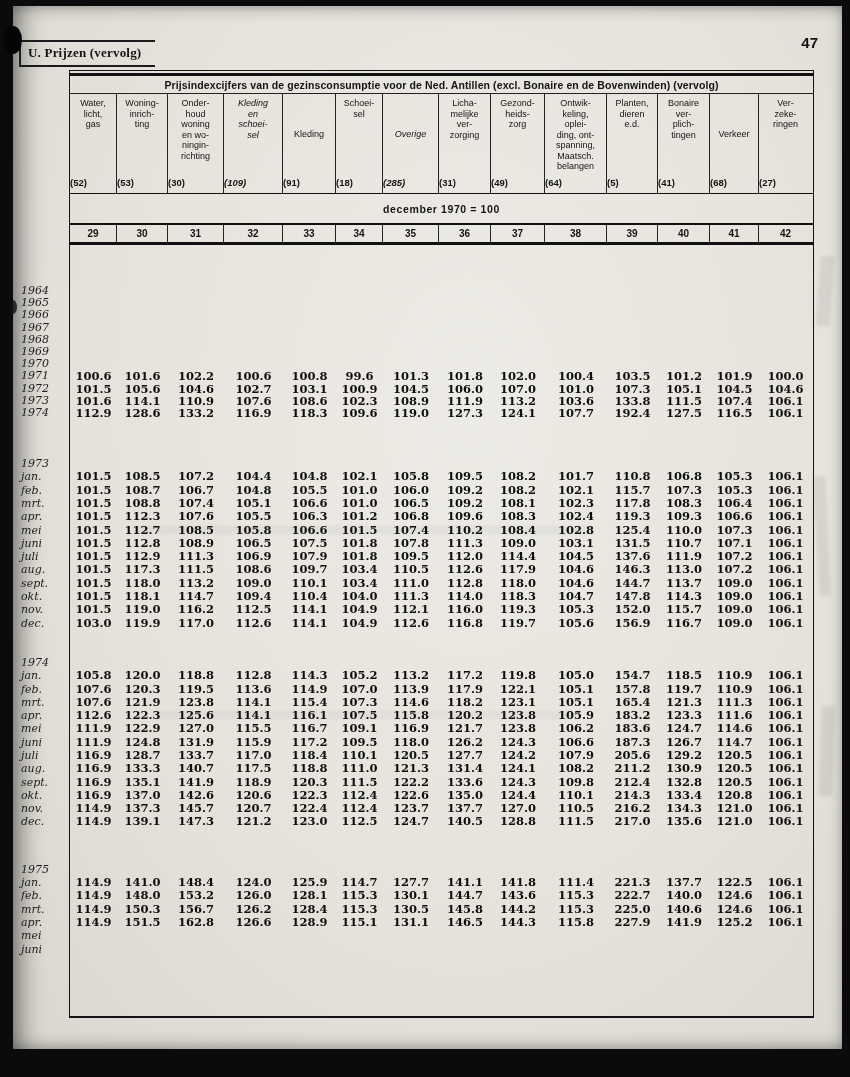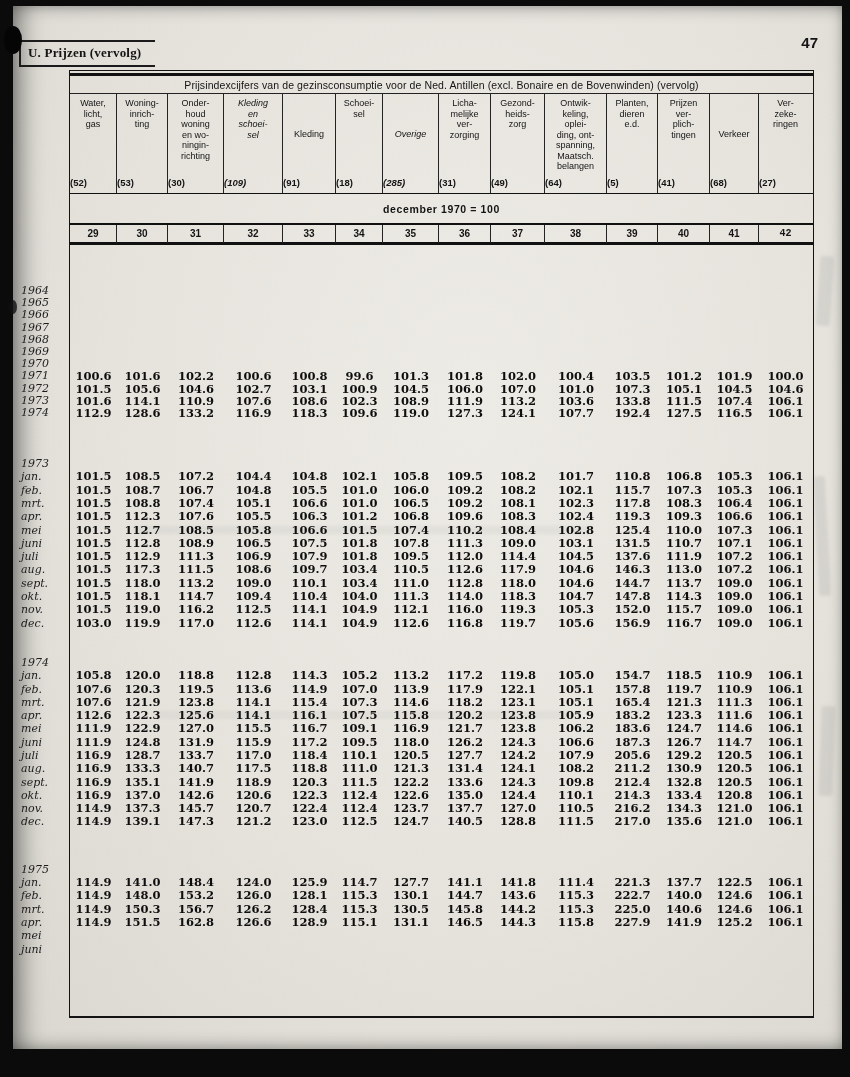--- a/index.html
+++ b/index.html
@@ -47,21 +47,21 @@
   .table {
     --cols:47px 51px 56px 59px 53px 47px 56px 52px 54px 62px 51px 52px 49px 53px;
     position:absolute; left:56px; top:64px; width:745px;
     border-left:1.5px solid #131313; border-right:1.5px solid #131313;
     border-top:1.5px solid #131313; border-bottom:2px solid #131313;
   }
   .t-title {
     margin-top:2px;
     border-top:3px solid #111; border-bottom:1px solid #222;
     height:21px; line-height:19px; text-align:center;
-    font-weight:normal; font-size:10.5px; letter-spacing:.1px;
+    font-weight:bold; font-size:10.5px; letter-spacing:.1px;
   }
   .t-head {
     display:grid; grid-template-columns:var(--cols);
     height:100px; border-bottom:1.5px solid #111;
   }
   .hcell { position:relative; border-right:1px solid #232323; padding-top:4px; }
   .hcell:last-child { border-right:none; }
   .hlines {
     display:flex; flex-direction:column; align-items:center;
     font-weight:normal; font-size:9px; line-height:10.5px; height:72px; text-align:center;
@@ -78,21 +78,21 @@
     border-bottom:2px solid #111;
   }
   .t-nums {
     display:grid; grid-template-columns:var(--cols);
     height:20px; border-bottom:3px solid #111;
   }
   .ncell {
     border-right:1px solid #232323; text-align:center;
     font-weight:bold; font-size:10px; line-height:18px;
   }
-  .ncell:last-child { border-right:none;font-family:Liberation Mono, monospace; }
+  .ncell:last-child { border-right:none; }
 
   .t-body { position:relative; height:771px; padding-top:40px; }
   .block + .block { margin-top:26px; }
   .block:nth-child(2) { margin-top:38px; }
   .block:nth-child(4) { margin-top:34px; }
   .brow { position:relative; height:13.3px; line-height:13.3px; }
   .block:nth-child(1) .brow { height:12.2px; line-height:12.2px; }
   .rlabel {
     position:absolute; left:-49px; top:0; width:46px;
     font-family:"DejaVu Serif", serif; font-style:italic;
@@ -202,21 +202,21 @@
         <div class="hcell">
           <div class="hlines">
             <div class="hline">Planten,</div>
             <div class="hline">dieren</div>
             <div class="hline">e.d.</div>
           </div>
           <div class="hcode">(5)</div>
         </div>
         <div class="hcell">
           <div class="hlines">
-            <div class="hline">Prijzen</div>
+            <div class="hline">Bonaire</div>
             <div class="hline">ver-</div>
             <div class="hline">plich-</div>
             <div class="hline">tingen</div>
           </div>
           <div class="hcode">(41)</div>
         </div>
         <div class="hcell single">
           <div class="hlines">
             <div class="hline">Verkeer</div>
           </div>

